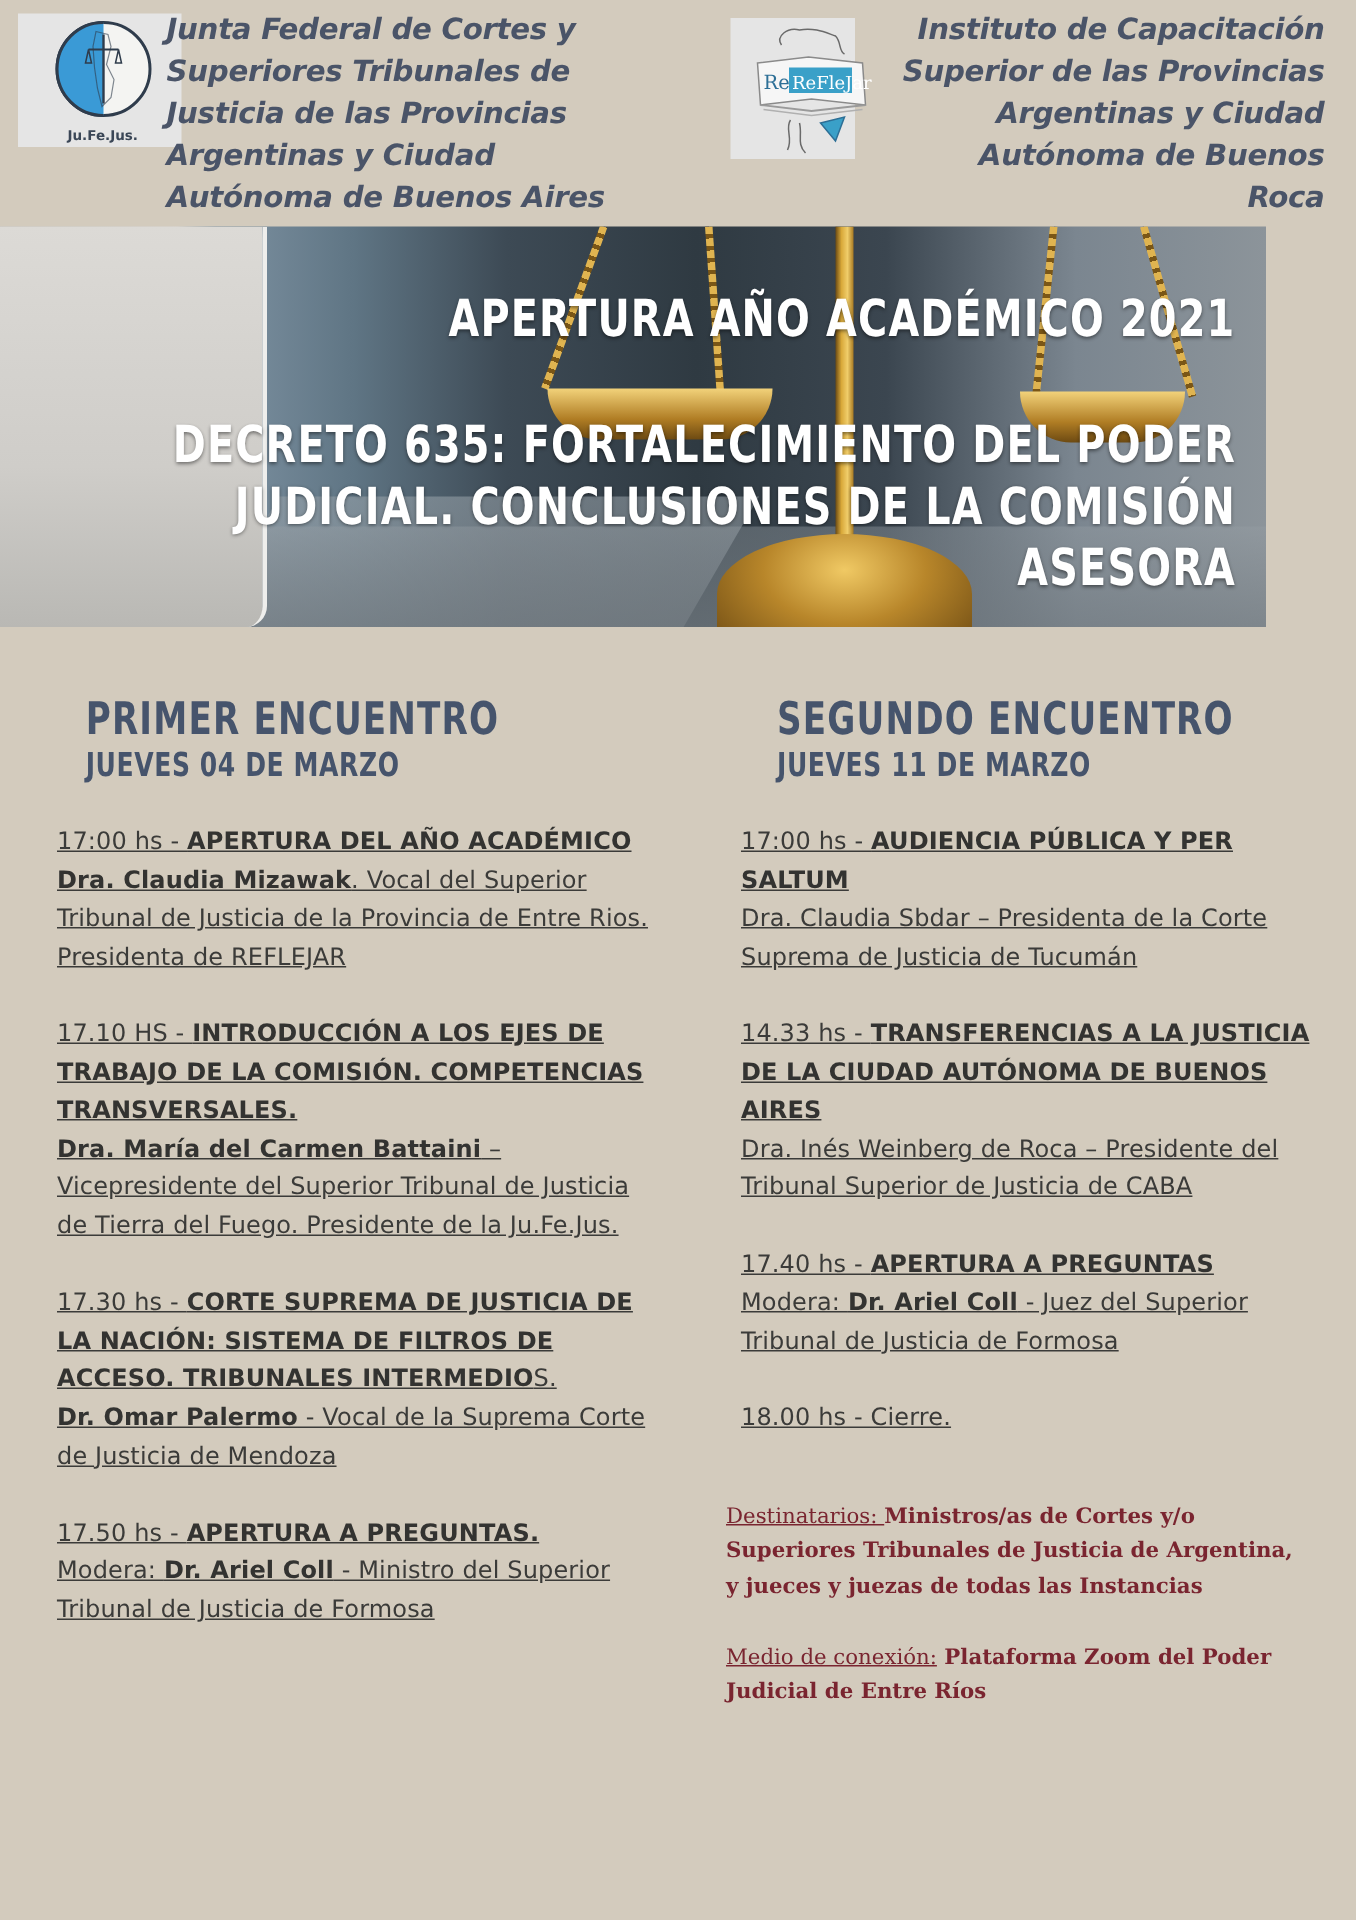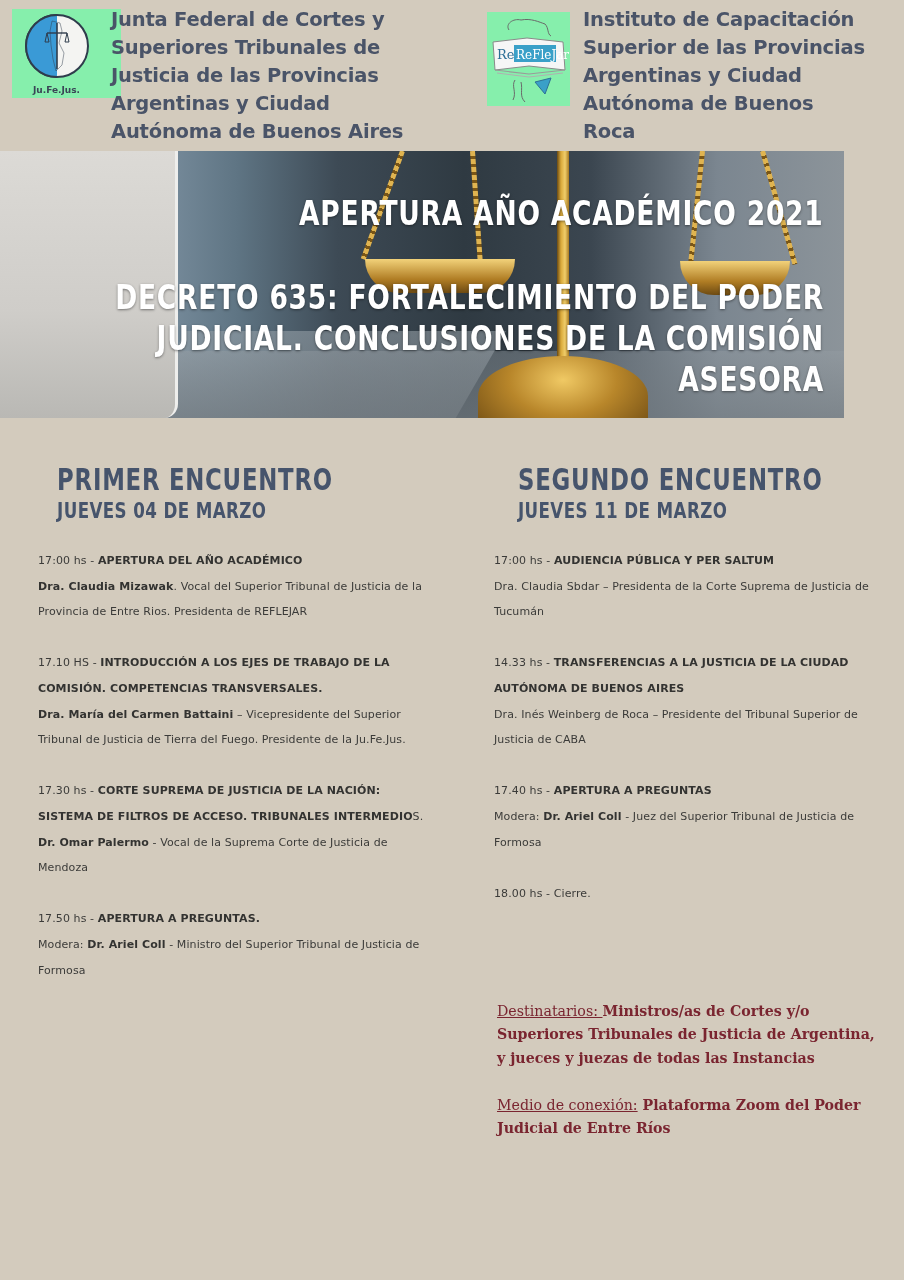--- a/index.html
+++ b/index.html
@@ -6,36 +6,36 @@
   html, body { width: 904px; height: 1280px; overflow: hidden; }
   body {
     background: #d3cbbd;
     font-family: "DejaVu Sans", sans-serif;
     color: #3a3a38;
     position: relative;
   }
   
   .header { position: absolute; top: 0; left: 0; width: 904px; height: 151px; }
   .logo-box {
-    position: absolute; background: #86efac;
+    position: absolute; background: #e5e5e5; padding-left: 12px;
   }
   .logo-jufejus { left: 12px; top: 9px; width: 109px; height: 89px; }
   .logo-reflejar { left: 487px; top: 12px; width: 83px; height: 94px; }
   .org-name {
     position: absolute;
     font-family: "DejaVu Sans", sans-serif;
     font-weight: bold;
     font-size: 19.5px;
     line-height: 28px;
     color: #4a5468;
     letter-spacing: -0.2px;
   }
   .org-left { left: 111px; top: 6px; width: 340px; }
-  .org-right { left: 583px; top: 6px; width: 300px; }
-  .org-name span { display: block; white-space: nowrap; }
+  .org-right { left: 583px; top: 6px; width: 300px; text-align: right; }
+  .org-name span { display: block; white-space: nowrap; font-style: italic; }
 
   
   .banner {
     position: absolute; left: 0; top: 151px; width: 844px; height: 267px;
     overflow: hidden;
     background: linear-gradient(90deg, #c8c8c8 0%, #d8d6d2 14%, #7e92a2 17%, #5f7584 28%, #3d4a55 40%, #2f3a42 55%, #3b4650 70%, #7b8690 85%, #8c949a 100%);
   }
   .banner .laptop {
     position: absolute; left: 0; top: 0; width: 178px; height: 267px;
     background: linear-gradient(180deg, #dcdad6 0%, #cfcdc9 60%, #b9b8b4 100%);
@@ -108,29 +108,30 @@
     transform: scaleX(0.76); white-space: nowrap;
   }
   .session-date {
     font-size: 22px; line-height: 22px; letter-spacing: 0.5px;
     transform: scaleX(0.76); white-space: nowrap; margin-bottom: 26px;
   }
   .col-left .session-head { margin-left: -38px; width: 476px; }
   .col-right .session-head { margin-left: -30px; width: 450px; }
 
   .item {
-    font-size: 11px; line-height: 25.6px; color: #3b3b39;
+    font-size: 16px; line-height: 25.6px; color: #3b3b39;
     margin-bottom: 25.6px;
     letter-spacing: 0.1px;
+    text-decoration: underline;
   }
   .item b { font-weight: bold; color: #333331; }
 
   
   .info {
-    position: absolute; left: 497px; top: 1000px; width: 390px;
+    position: absolute; left: 484px; top: 1000px; width: 390px;
     font-family: "DejaVu Serif", serif;
     font-weight: bold;
     font-size: 14.2px;
     line-height: 23.4px;
     color: #7a2530;
   }
   .info p { margin-bottom: 23.4px; }
   .info .u { text-decoration: underline; font-weight: normal; }
   .info .ub { text-decoration: underline; }
 </style>

